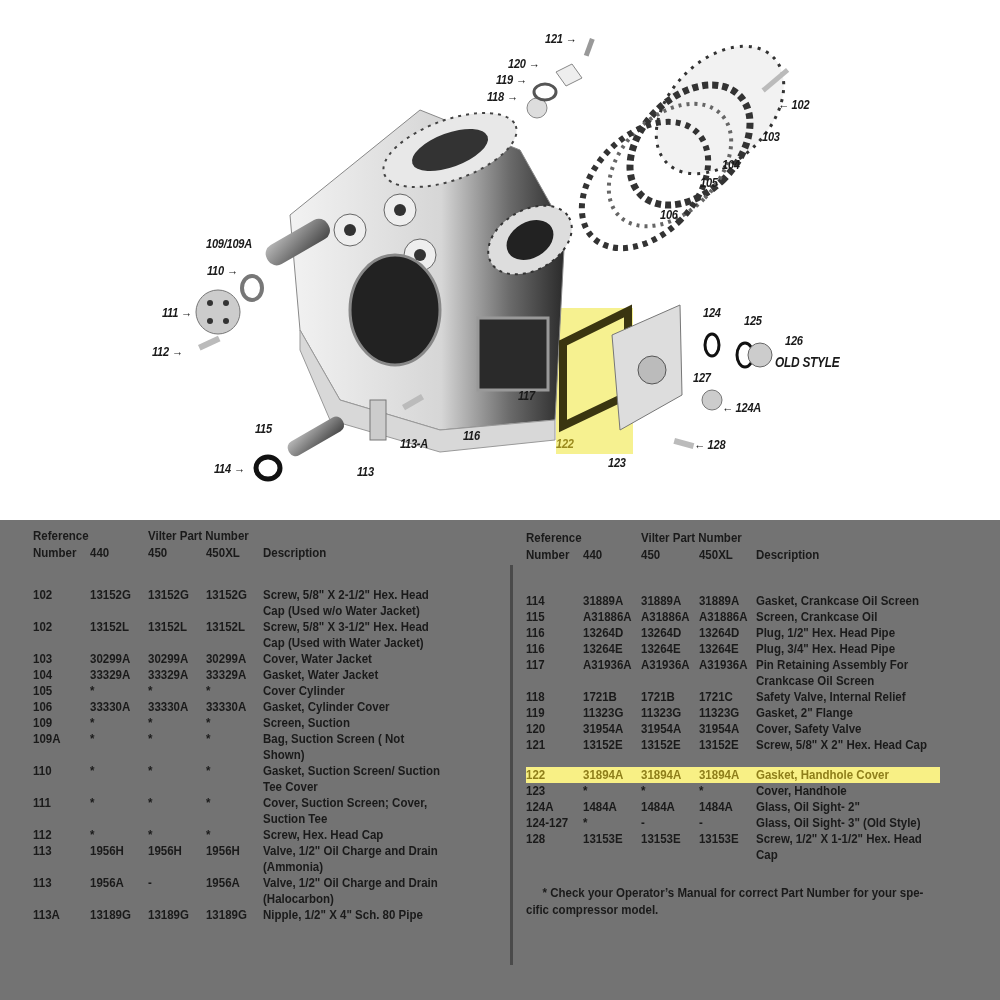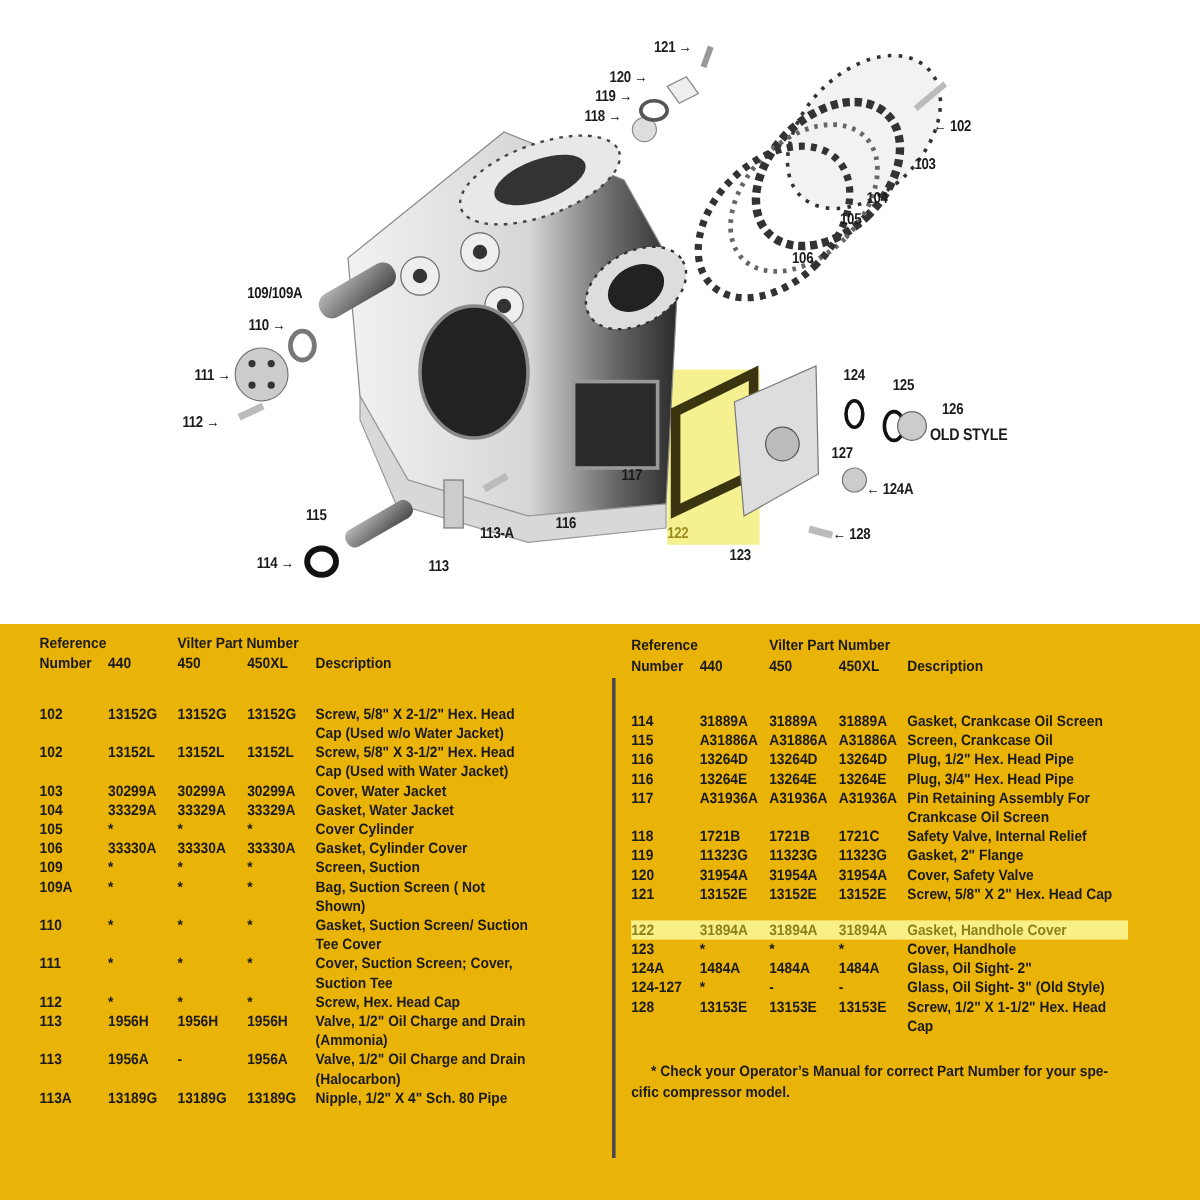--- a/index.html
+++ b/index.html
@@ -1,23 +1,23 @@
 <!DOCTYPE html>
 <html><head>
 <meta charset="utf-8">
 <style>
   html,body{margin:0;padding:0;background:#ffffff;}
   body{width:1000px;height:1000px;position:relative;overflow:hidden;font-family:"Liberation Sans",sans-serif;color:#1a1a1a;}
-  .diagram{position:absolute;left:0;top:0;width:851px;height:510px;}
+  .diagram{position:absolute;left:0;top:0;width:851px;height:510px;font-style:italic;}
   .diagram svg{position:absolute;left:0;top:0;}
   .callout{position:absolute;font-family:"Liberation Sans",sans-serif;font-weight:bold;font-size:13px;color:#1a1a1a;white-space:nowrap;letter-spacing:-0.3px;transform:scaleX(0.85);transform-origin:left top;}
   .callout.hl{color:#9a8a1e;}
   .callout.big{font-size:14px;}
   .highlight-box{position:absolute;left:556px;top:308px;width:77px;height:146px;background:#f5ef7c;opacity:0.85;}
-  .tables{position:absolute;left:0;top:520px;width:1000px;height:480px;background:#eab308;}
+  .tables{position:absolute;left:0;top:520px;width:1000px;height:480px;background:#737373;}
   .col{position:absolute;top:0;}
   .col.left{left:33px;width:470px;}
   .col.right{left:526px;width:450px;}
   .divider{position:absolute;left:510px;top:565px;width:3px;height:400px;background:#4a4a4a;}
   .hdr{font-size:12.5px;line-height:16px;font-weight:bold;height:54px;position:relative;transform:scaleX(0.92);transform-origin:left top;}
   .hdr .h-row{position:relative;height:17px;}
   .hdr span{position:absolute;top:0;}
   .row{position:relative;font-size:12.5px;line-height:16px;font-weight:bold;transform:scaleX(0.92);transform-origin:left top;}
   .row span{position:absolute;top:0;}
   .row .desc{position:relative;display:block;white-space:normal;}

